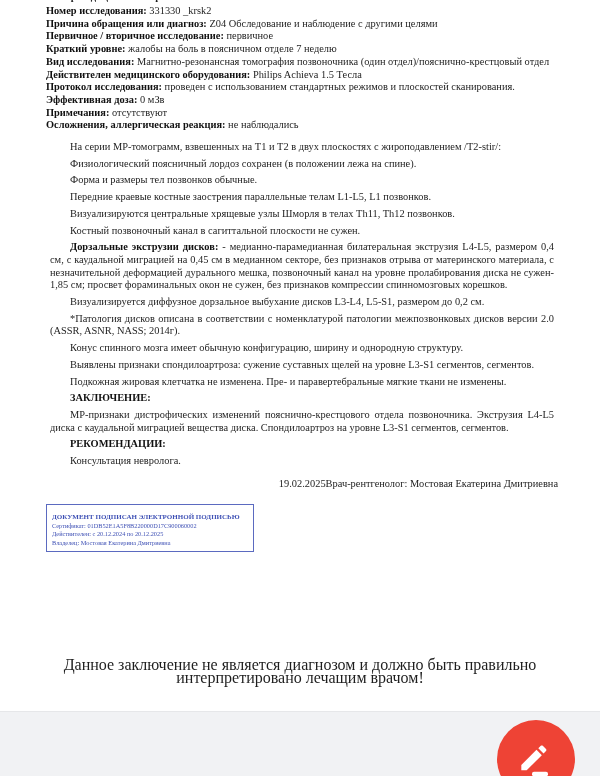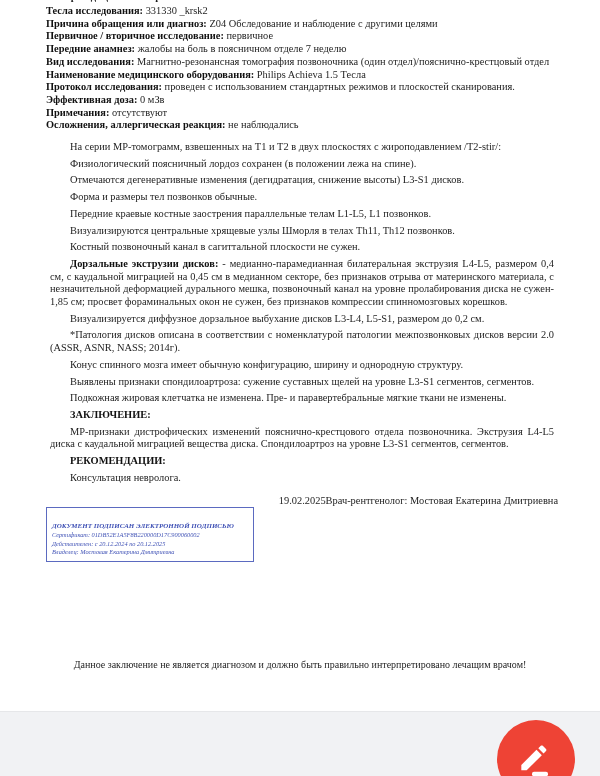--- a/index.html
+++ b/index.html
@@ -20,31 +20,30 @@
   }
   .field{white-space:nowrap;}
   .field b{font-weight:bold;color:#111;}
   .body-block{margin-top:9px;}
   .para{margin:4px;text-align:justify;text-indent:20px;}
   .para b{font-weight:bold;color:#111;}
   .date-row{
     display:flex;justify-content:flex-end;margin-top:10px;
   }
   .stamp{
-    margin-top:0;width:196px;
+    margin-top:13px;width:196px;
     border:1px solid #5b6ac0;
-    padding:14px 5px 4px 5px;
+    padding:8px 5px 4px 5px;
     color:#3f51b5;
-    font-style:italic;
   }
   .stamp-title{font-size:7px;font-weight:bold;line-height:9px;white-space:nowrap;}
   .stamp-line{font-size:6.3px;line-height:8.6px;white-space:nowrap;}
   .disclaimer{
     position:absolute;top:659px;left:0;width:600px;
-    text-align:center;font-size:10px;line-height:12.7px;color:#1e1e1e;
+    text-align:center;font-size:16px;line-height:12.7px;color:#1e1e1e;
   }
   .bottom-band{
     position:absolute;top:711px;left:0;width:600px;height:65px;
     background:#f1f2f4;border-top:1px solid #e6e7e9;box-sizing:border-box;
   }
   .fab{
     position:absolute;left:497px;top:720px;width:78px;height:78px;
     border-radius:50%;border:none;background:#ee4335;cursor:pointer;
     display:flex;align-items:center;justify-content:center;padding:0;
   }
@@ -54,36 +53,35 @@
 <body>
 
 <div class="page">
 
   <div class="clip-top">
     <b>Номер медицинской карты:</b>
   </div>
 
   <div class="doc">
     <div>
-        <div class="field"><b>Тесла исследования:</b><span> 331330 _krsk2</span></div>
+        <div class="field"><b>Номер исследования:</b><span> 331330 _krsk2</span></div>
         <div class="field"><b>Причина обращения или диагноз:</b><span> Z04 Обследование и наблюдение с другими целями</span></div>
         <div class="field"><b>Первичное / вторичное исследование:</b><span> первичное</span></div>
-        <div class="field"><b>Передние анамнез:</b><span> жалобы на боль в поясничном отделе 7 неделю</span></div>
+        <div class="field"><b>Краткий уровне:</b><span> жалобы на боль в поясничном отделе 7 неделю</span></div>
         <div class="field"><b>Вид исследования:</b><span> Магнитно-резонансная томография позвоночника (один отдел)/пояснично-крестцовый отдел</span></div>
-        <div class="field"><b>Наименование медицинского оборудования:</b><span> Philips Achieva 1.5 Тесла</span></div>
+        <div class="field"><b>Действителен медицинского оборудования:</b><span> Philips Achieva 1.5 Тесла</span></div>
         <div class="field"><b>Протокол исследования:</b><span> проведен с использованием стандартных режимов и плоскостей сканирования.</span></div>
         <div class="field"><b>Эффективная доза:</b><span> 0 мЗв</span></div>
         <div class="field"><b>Примечания:</b><span> отсутствуют</span></div>
         <div class="field"><b>Осложнения, аллергическая реакция:</b><span> не наблюдались</span></div>
       </div>
 
     <div class="body-block">
         <p class="para">На серии МР-томограмм, взвешенных на Т1 и Т2 в двух плоскостях с жироподавлением /Т2-stir/:</p>
         <p class="para">Физиологический поясничный лордоз сохранен (в положении лежа на спине).</p>
-        <p class="para">Отмечаются дегенеративные изменения (дегидратация, снижение высоты) L3-S1 дисков.</p>
         <p class="para">Форма и размеры тел позвонков обычные.</p>
         <p class="para">Передние краевые костные заострения параллельные телам L1-L5, L1 позвонков.</p>
         <p class="para">Визуализируются центральные хрящевые узлы Шморля в телах Th11, Th12 позвонков.</p>
         <p class="para">Костный позвоночный канал в сагиттальной плоскости не сужен.</p>
         <p class="para"><b>Дорзальные экструзии дисков:</b> - медианно-парамедианная билатеральная экструзия L4-L5, размером 0,4 см, с каудальной миграцией на 0,45 см в медианном секторе, без признаков отрыва от материнского материала, с незначительной деформацией дурального мешка, позвоночный канал на уровне пролабирования диска не сужен- 1,85 см; просвет фораминальных окон не сужен, без признаков компрессии спинномозговых корешков.</p>
         <p class="para">Визуализируется диффузное дорзальное выбухание дисков L3-L4, L5-S1, размером до 0,2 см.</p>
         <p class="para">*Патология дисков описана в соответствии с номенклатурой патологии межпозвонковых дисков версии 2.0 (ASSR, ASNR, NASS; 2014г).</p>
         <p class="para">Конус спинного мозга имеет обычную конфигурацию, ширину и однородную структуру.</p>
         <p class="para">Выявлены признаки спондилоартроза: сужение суставных щелей на уровне L3-S1 сегментов, сегментов.</p>
         <p class="para">Подкожная жировая клетчатка не изменена. Пре- и паравертебральные мягкие ткани не изменены.</p>

